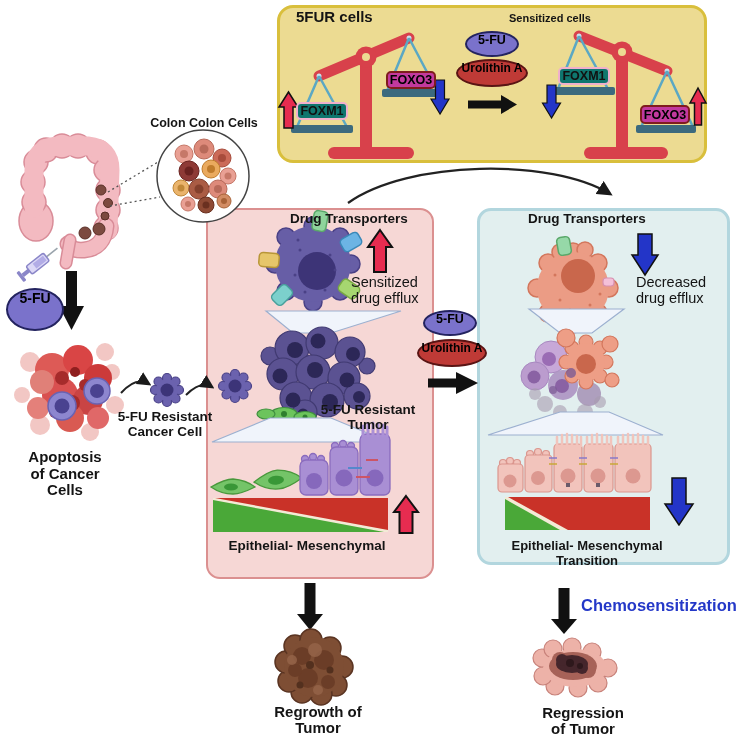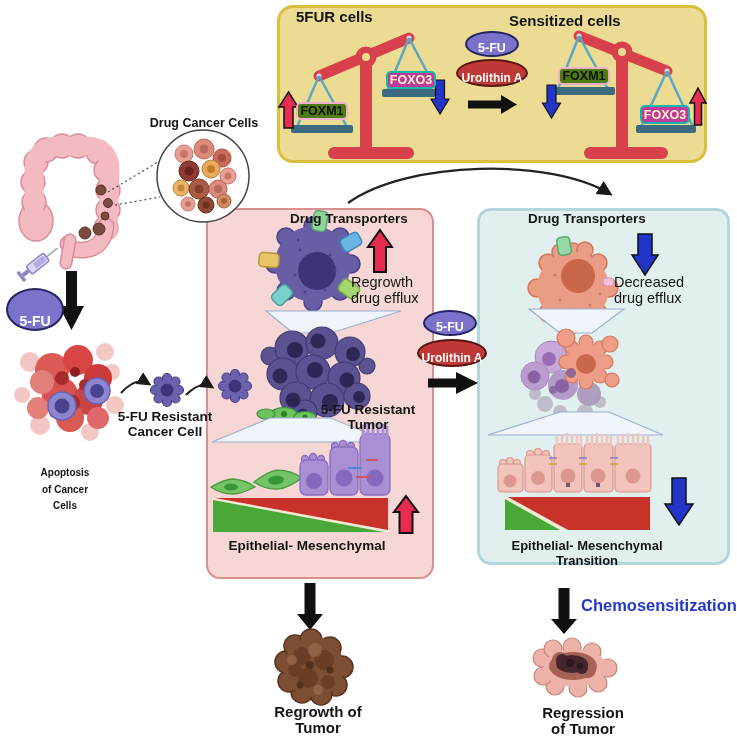--- a/index.html
+++ b/index.html
@@ -9,28 +9,28 @@
   #top-panel{left:277px;top:5px;width:430px;height:158px;background:#ecdb92;
              border:3px solid #d9bf3c;border-radius:16px;z-index:1;}
   #resistant-panel{left:206px;top:208px;width:228px;height:371px;background:#f6d7d5;
              border:2.5px solid #db9090;border-radius:14px;z-index:1;}
   #sensitized-panel{left:477px;top:208px;width:253px;height:357px;background:#e2efef;
              border:3px solid #b2d6de;border-radius:14px;z-index:1;}
   #art{position:absolute;left:0;top:0;z-index:2;pointer-events:none;}
   .txt{position:absolute;color:#141414;z-index:3;white-space:nowrap;}
   .b{font-weight:700;}
   .ctr{text-align:center;white-space:normal;}
-  .pill{position:absolute;display:flex;align-items:flex-end;justify-content:center;
-        border-radius:50%;color:#ffffff;font-weight:700;box-sizing:border-box;z-index:3;}
+  .pill{position:absolute;display:flex;align-items:flex-start;justify-content:center;
+        border-radius:50%;color:#000000;font-weight:700;box-sizing:border-box;z-index:3;}
   .pill-5fu{background:#7a72cb;border:2.5px solid #23235f;}
   .pill-uro{background:#bf3a36;border:2.5px solid #5a1414;}
   .scale-tag{position:absolute;display:flex;align-items:center;justify-content:center;
         border-radius:5px;font-weight:700;box-sizing:border-box;z-index:3;font-size:12.5px;}
-  .tag-white{background:#4d7c0f;border:2px solid #f0b0cc;color:#111;}
-  .tag-magenta{background:#c2399e;border:2px solid #14b8a6;color:#fef9c3;}
+  .tag-white{background:#0f766e;border:2px solid #f0b0cc;color:#111;}
+  .tag-magenta{background:#c2399e;border:2px solid #7f1d1d;color:#000000;}
 </style>
 </head>
 <body>
 
 <div id="canvas">
 
   <div id="top-panel" class="panel"></div>
   <div id="resistant-panel" class="panel"></div>
   <div id="sensitized-panel" class="panel"></div>
 
@@ -525,21 +525,21 @@
           <circle cx="582" cy="668" r="6"></circle>
       </g>
       <g fill="#2e181c">
         <circle cx="570" cy="663" r="4"></circle>
           <circle cx="580" cy="666" r="3"></circle>
       </g>
     </g>
   </svg>
 
   <div class="txt b" style="left:296px;top:8px;font-size:15px;">5FUR cells</div>
-  <div class="txt b" style="left:509px;top:12px;font-size:15px;">Sensitized cells</div>
+  <div class="txt b" style="left:509px;top:12px;font-size:11px;">Sensitized cells</div>
 
   <div class="scale-tag tag-white" style="left:296px;top:102px;width:52px;height:18px;">
     <span>FOXM1</span>
   </div>
   <div class="scale-tag tag-magenta" style="left:386px;top:71px;width:50px;height:18px;">
     <span>FOXO3</span>
   </div>
   <div class="scale-tag tag-white" style="left:558px;top:67px;width:52px;height:18px;">
     <span>FOXM1</span>
   </div>
@@ -548,61 +548,61 @@
   </div>
 
   <div class="pill pill-5fu" style="left:465px;top:31px;width:54px;height:26px;font-size:12.5px;">
     <span>5-FU</span>
   </div>
   <div class="pill pill-uro" style="left:456px;top:59px;width:72px;height:28px;font-size:12px;">
     <span>Urolithin A</span>
   </div>
 
   <div class="txt b ctr" style="left:146px;top:116px;width:116px;font-size:12.5px;">
-    <span>Drug Cancer Cells</span>
+    <span>Colon Colon Cells</span>
   </div>
   <div class="pill pill-5fu" style="left:6px;top:288px;width:58px;height:43px;font-size:14px;">
     <span>5-FU</span>
   </div>
-  <div class="txt b ctr" style="left:22px;top:465px;width:86px;font-size:10px;line-height:16.5px;">
+  <div class="txt b ctr" style="left:22px;top:449px;width:86px;font-size:15px;line-height:16.5px;">
     <span style="display:block">Apoptosis</span>
     <span style="display:block">of Cancer</span>
     <span style="display:block">Cells</span>
   </div>
   <div class="txt b ctr" style="left:117px;top:410px;width:96px;font-size:13.5px;line-height:14.5px;">
     <span style="display:block">5-FU Resistant</span>
     <span style="display:block">Cancer Cell</span>
   </div>
 
   <div class="txt b" style="left:290px;top:211px;font-size:13.5px;">
     <span>Drug Transporters</span>
   </div>
   <div class="txt" style="left:351px;top:274px;font-size:14.5px;font-weight:500;line-height:16px;white-space:normal;width:80px;">
-    <span style="display:block">Regrowth</span>
+    <span style="display:block">Sensitized</span>
     <span style="display:block">drug efflux</span>
   </div>
   <div class="txt b ctr" style="left:320px;top:403px;width:96px;font-size:13.5px;line-height:14.5px;">
     <span style="display:block">5-FU Resistant</span>
     <span style="display:block">Tumor</span>
   </div>
   <div class="txt b ctr" style="left:226px;top:538px;width:162px;font-size:13.5px;line-height:15px;">
     <span style="display:block">Epithelial- Mesenchymal</span>
   </div>
 
   <div class="pill pill-5fu" style="left:423px;top:310px;width:54px;height:26px;font-size:12.5px;">
     <span>5-FU</span>
   </div>
   <div class="pill pill-uro" style="left:417px;top:339px;width:70px;height:28px;font-size:12px;">
     <span>Urolithin A</span>
   </div>
 
   <div class="txt b" style="left:528px;top:211px;font-size:13.5px;">
     <span>Drug Transporters</span>
   </div>
-  <div class="txt" style="left:614px;top:274px;font-size:14.5px;font-weight:500;line-height:16px;white-space:normal;width:82px;">
+  <div class="txt" style="left:636px;top:274px;font-size:14.5px;font-weight:500;line-height:16px;white-space:normal;width:82px;">
     <span style="display:block">Decreased</span>
     <span style="display:block">drug efflux</span>
   </div>
   <div class="txt b ctr" style="left:479px;top:538px;width:216px;font-size:13px;">
     <span>Epithelial- Mesenchymal Transition</span>
   </div>
 
   <div class="txt b ctr" style="left:262px;top:704px;width:112px;font-size:15px;line-height:16px;">
     <span style="display:block">Regrowth of</span>
     <span style="display:block">Tumor</span>

